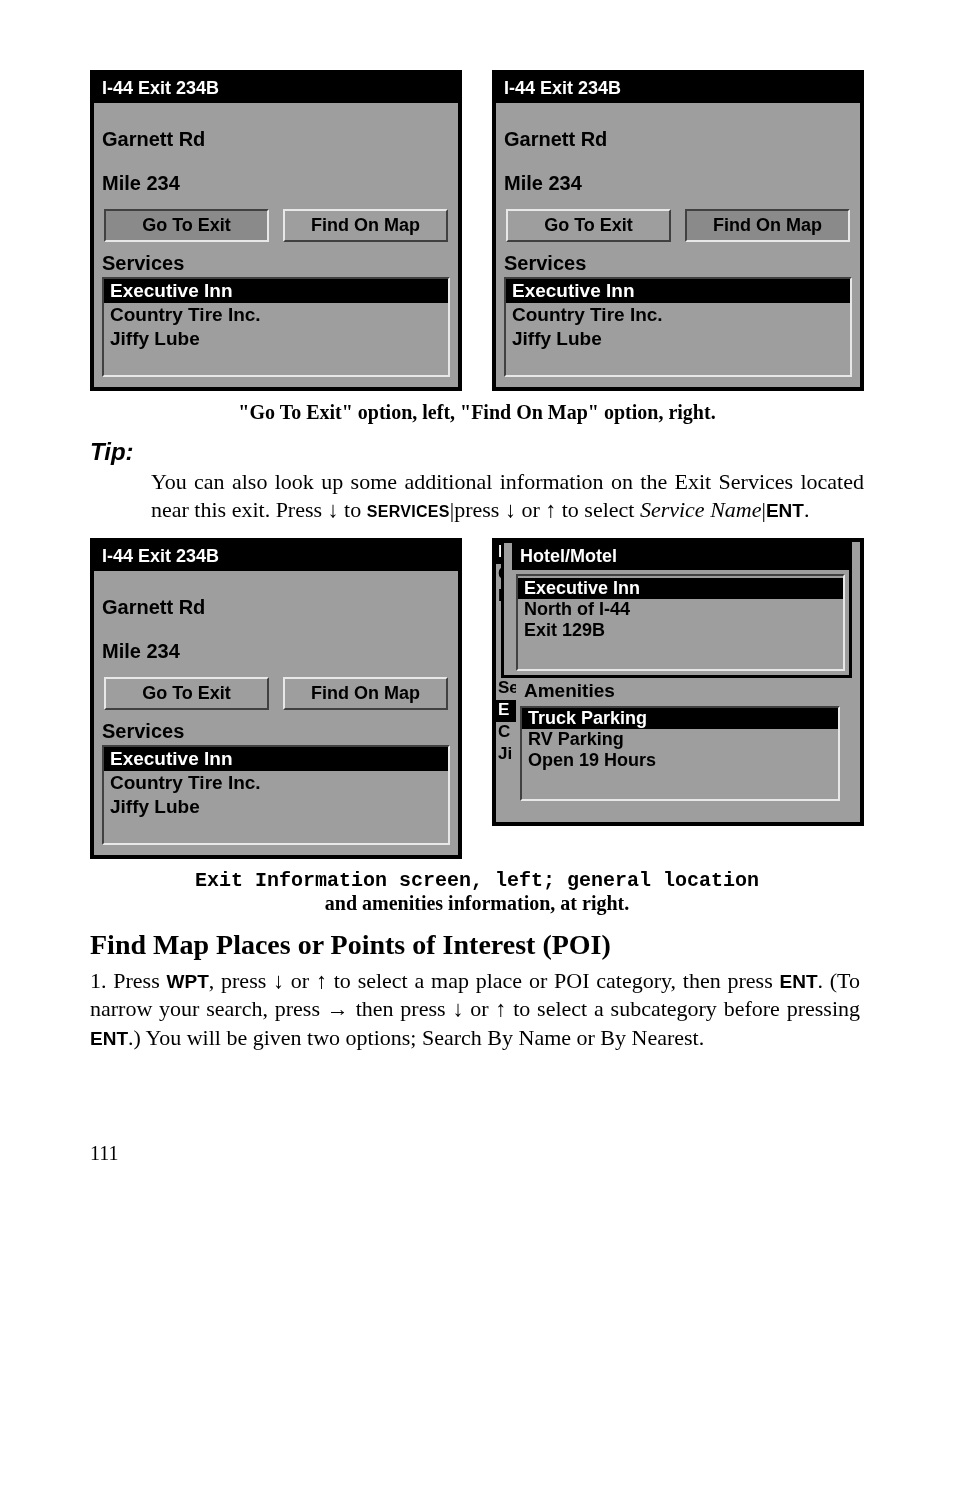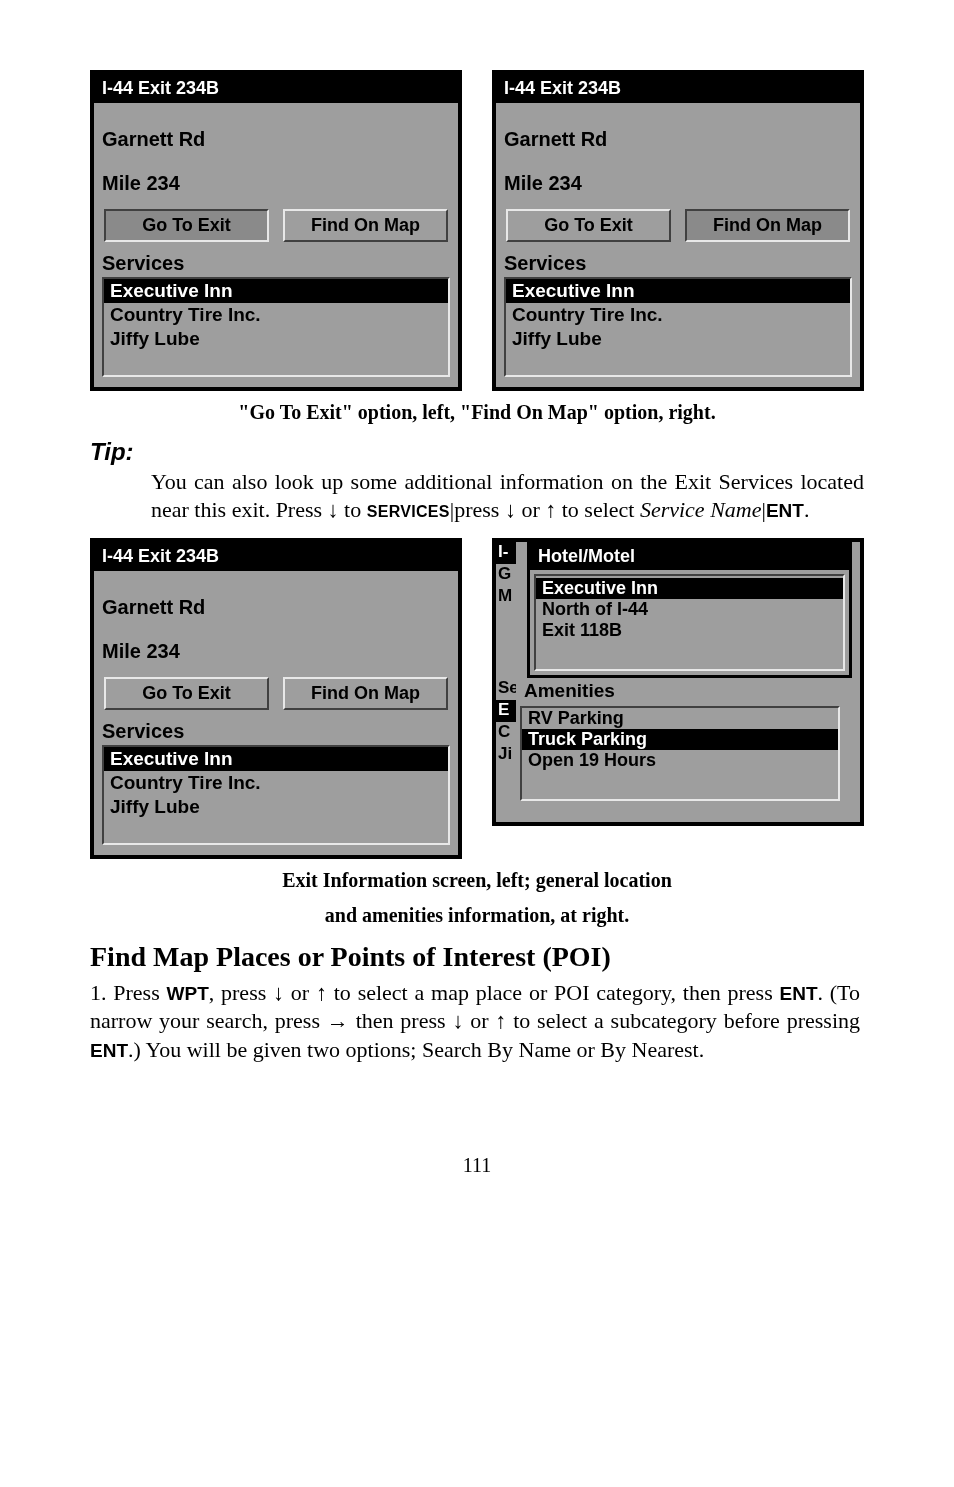--- a/index.html
+++ b/index.html
@@ -90,24 +90,25 @@
   .list-item.selected {
     background: #000;
     color: #fff;
   }
   .popup-overlay {
     position: relative;
   }
   .popup {
     position: absolute;
     top: -2px;
-    left: 31px;
+    left: 5px;
     right: 8px;
     background: #9e9e9e;
     border: 3px solid #000;
+    padding-left: 8px;
   }
   .popup-title {
     background: #000;
     color: #fff;
     font-weight: bold;
     padding: 3px 8px;
     font-size: 18px;
   }
   .popup-body {
     border-top: 2px solid #404040;
@@ -208,21 +209,20 @@
     margin: 10px 0 6px 0;
   }
   .body-para2 {
     font-family: Georgia, 'Times New Roman', serif;
     font-size: 22px;
     line-height: 1.28;
     margin: 0 4px 14px 0;
     text-align: justify;
   }
   .page-num {
-    text-align: center;
     font-family: Georgia, serif;
     font-size: 20px;
     margin-top: 90px;
   }
 </style>
 </head>
 <body>
 
 <div class="screens-row">
 
@@ -301,37 +301,37 @@
       <div class="sliver dark">E</div>
       <div class="sliver">C</div>
       <div class="sliver">Ji</div>
     </div>
 
     <div class="popup">
       <div class="popup-title">Hotel/Motel</div>
       <div class="popup-body">
         <div class="popup-line sel">Executive Inn</div>
         <div class="popup-line">North of I-44</div>
-        <div class="popup-line">Exit 118B</div>
+        <div class="popup-line">Exit 129B</div>
       </div>
     </div>
 
     <div class="amen-section">
       <div class="amen-label">Amenities</div>
       <div class="amen-box">
+        <div class="popup-line sel">Truck Parking</div>
         <div class="popup-line">RV Parking</div>
-        <div class="popup-line sel">Truck Parking</div>
         <div class="popup-line">Open 19 Hours</div>
       </div>
     </div>
   </div>
 
 </div>
 
-<div class="caption" style="margin-bottom:12px;">Exit Information screen, left; general location</div>
+<div class="caption" style="margin-bottom:0;font-family:Liberation Mono, monospace;">Exit Information screen, left; general location</div>
 <div class="caption" style="margin-top:0;">and amenities information, at right.</div>
 
 <h2 class="section-h">Find Map Places or Points of Interest (POI)</h2>
 
 <p class="body-para2">
   <span>1. Press </span><span class="mono">WPT</span><span>, press </span><span class="arrow">↓</span><span> or </span><span class="arrow">↑</span><span> to select a map place or POI category, then press </span><span class="mono">ENT</span><span>. (To narrow your search, press </span><span class="arrow">→</span><span> then press </span><span class="arrow">↓</span><span> or </span><span class="arrow">↑</span><span> to select a subcategory before pressing </span><span class="mono">ENT</span><span>.) You will be given two options; Search By Name or By Nearest.</span>
 </p>
 
 <div class="page-num">111</div>
 

